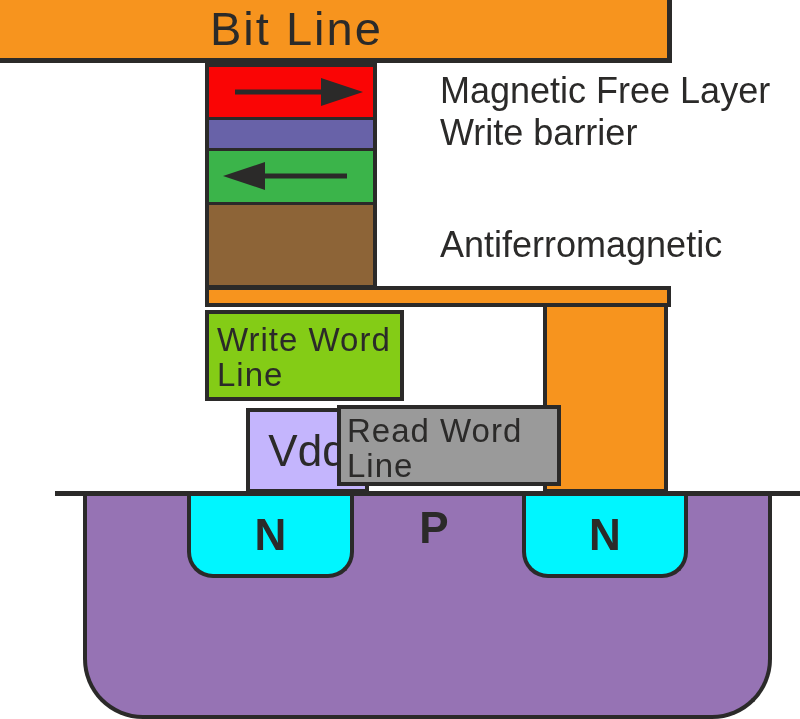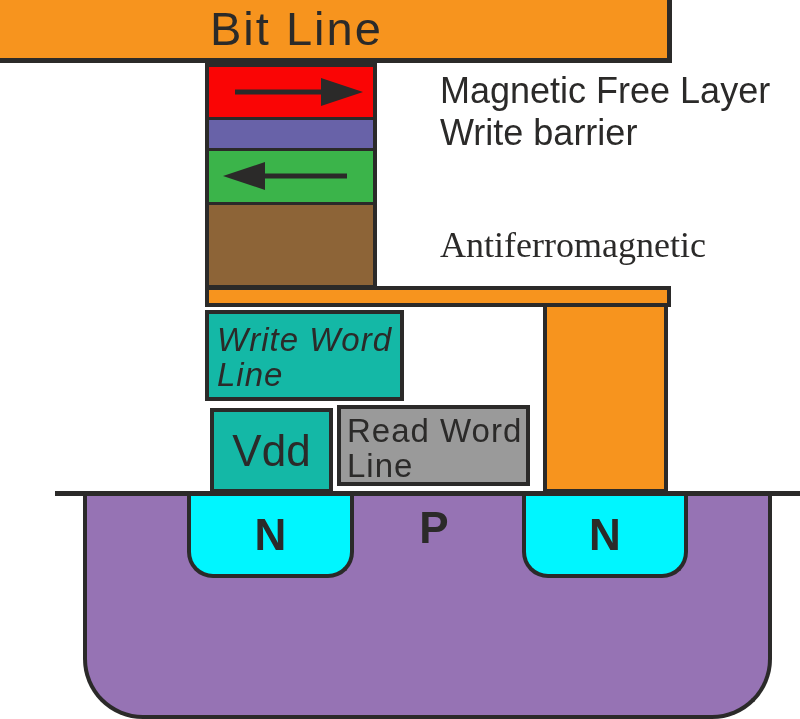--- a/index.html
+++ b/index.html
@@ -49,21 +49,21 @@
     border: 4px solid #2B2A29; padding: 8px 0 0 8px;
     font-size: 33px; letter-spacing: 1px; line-height: 35px; white-space: nowrap;
   }
   .vdd {
     left: 210px; top: 408px; width: 123px; height: 85px;
     border: 4px solid #2B2A29;
     display: flex; align-items: center; justify-content: center;
     font-size: 44px;
   }
   .rwl {
-    left: 337px; top: 405px; width: 193px; height: 81px;
+    left: 337px; top: 405px; width: 224px; height: 81px;
     border: 4px solid #2B2A29; padding: 4px 4px 0 6px;
     font-size: 33px; letter-spacing: 1px; line-height: 35px; white-space: nowrap;
   }
 
   
   .surface-line { left: 55px; top: 491px; width: 745px; height: 5px; background: #2B2A29; }
   .substrate {
     left: 83px; top: 496px; width: 689px; height: 223px;
     border: 4px solid #2B2A29; border-top: none;
     border-bottom-left-radius: 60px; border-bottom-right-radius: 60px;
@@ -77,21 +77,21 @@
   .nwell-left  { left: 187px; width: 167px; }
   .nwell-right { left: 522px; width: 166px; }
   .region-label { font-size: 44px; font-weight: bold; }
   .p-label { left: 404px; top: 503px; width: 60px; text-align: center; }
 
   
   .side-label { left: 403px; font-size: 36px; line-height: 44px; white-space: nowrap; margin-left: 37px; }
   .side-label-1 { top: 69px; }
   .side-label-2 { top: 111px; }
   .side-label-3 { top: 152px; }
-  .side-label-4 { top: 223px; font-family: Liberation Serif, serif; }
+  .side-label-4 { top: 223px; }
 </style>
 </head>
 <body>
 
 <div class="canvas">
 
   <div class="abs surface-line"></div>
 
   <div class="abs substrate" style="background-color: rgb(150, 115, 180);"></div>
 
@@ -120,26 +120,26 @@
         <line x1="44" y1="25" x2="138" y2="25" stroke="currentColor" stroke-width="5"></line>
         <polygon points="56,11 14,25 56,39" fill="currentColor"></polygon>
       </svg>
     </div>
     <div class="layer layer-afm" style="background-color: rgb(141, 100, 55);"></div>
   </div>
 
   <div class="abs thinbar" style="background-color: rgb(247, 148, 30);"></div>
   <div class="abs via" style="background-color: rgb(247, 148, 30);"></div>
 
-  <div class="abs wwl" style="background-color: #14b8a6; font-style: italic;">
+  <div class="abs wwl" style="background-color: #84cc16;">
     <div>Write Word</div>
     <div>Line</div>
   </div>
 
-  <div class="abs vdd" style="background-color: #14b8a6;">
+  <div class="abs vdd" style="background-color: #c4b5fd; margin-left: 36px;">
     <span>Vdd</span>
   </div>
 
   <div class="abs rwl" style="background-color: rgb(154, 154, 154);">
     <div>Read Word</div>
     <div>Line</div>
   </div>
 
   <div class="abs side-label side-label-1">Magnetic Free Layer</div>
   <div class="abs side-label side-label-2">Write barrier</div>

